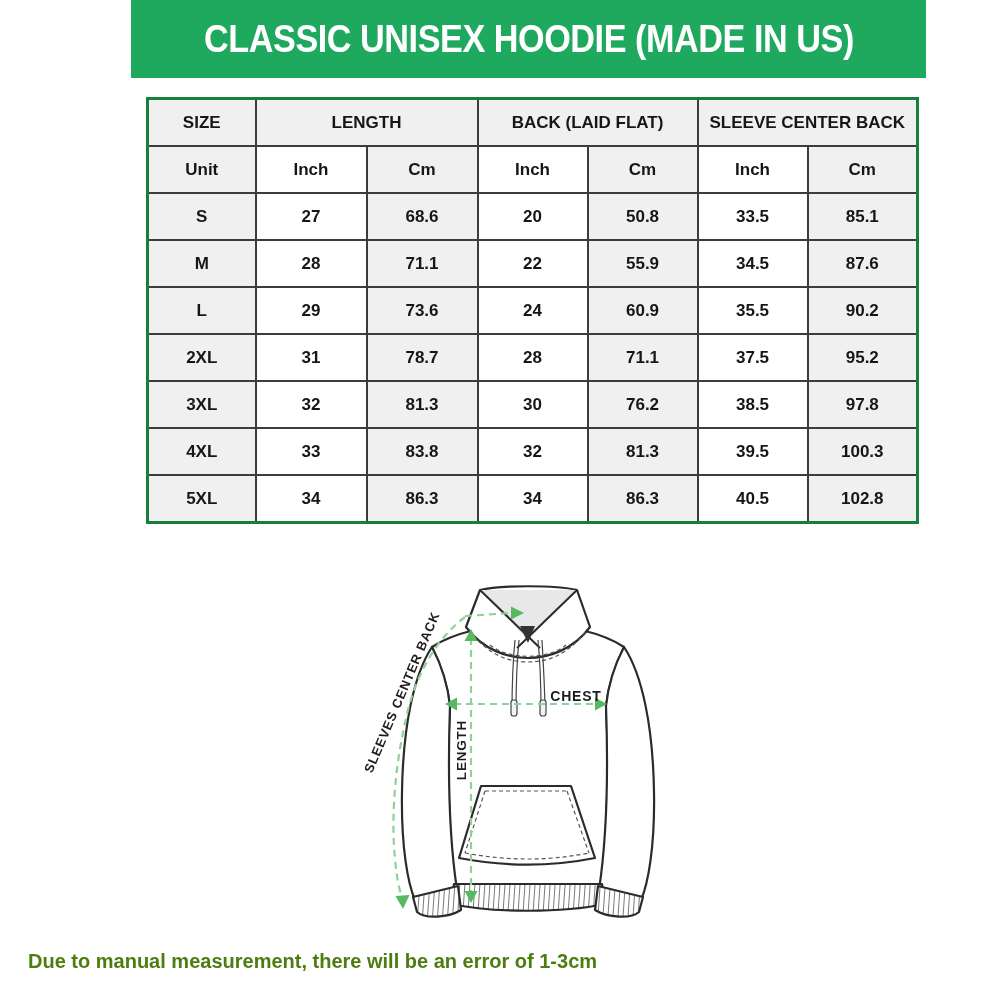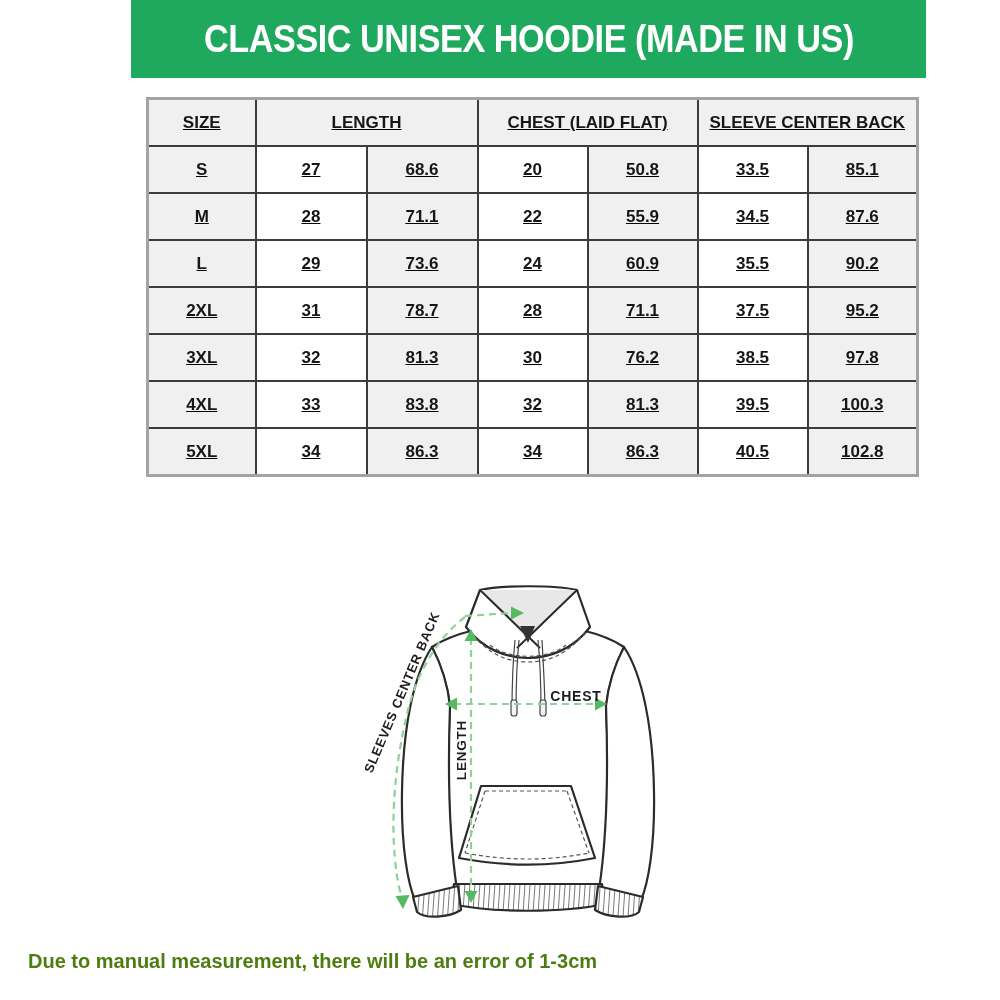--- a/index.html
+++ b/index.html
@@ -8,21 +8,21 @@
 
   
   .banner{position:absolute;left:103px;top:0;width:795px;height:78px;background:#1fa95f;
           display:flex;align-items:center;justify-content:center;}
   .banner-title{color:#ffffff;font-size:38px;font-weight:700;letter-spacing:-.5px;
                 transform:scaleX(.9);white-space:nowrap;}
 
   
   .chart-wrap{position:absolute;left:118px;top:97px;width:770px;}
   table.size-chart{border-collapse:collapse;table-layout:fixed;width:770px;
-                   border:3px solid #a3a3a3;text-decoration:underline;}
+                   border:3px solid #15803d;}
   table.size-chart th,table.size-chart td{
       border:2px solid #3c3c3c;height:45px;padding:0;text-align:center;vertical-align:middle;
       font-size:17px;font-weight:700;color:#161616;background:#ffffff;}
   .c-gray{background:#f0f0f0 !important;}
 
   
   .diagram{position:absolute;left:330px;top:570px;width:350px;height:370px;}
   .outline{fill:#ffffff;stroke:#2b2b2b;stroke-width:2.2;stroke-linejoin:round;}
   .stitch{fill:none;stroke:#555;stroke-width:1.2;stroke-dasharray:4 3;}
   .gdash{fill:none;stroke:#8fd199;stroke-width:2.2;stroke-dasharray:7 5;}
@@ -51,22 +51,31 @@
           <col style="width:111px">
         <col style="width:110px">
           <col style="width:110px">
           <col style="width:110px">
           <col style="width:110px">
       </colgroup>
       <thead>
         <tr>
           <th class="c-gray">SIZE</th>
           <th class="c-gray" colspan="2">LENGTH</th>
-          <th class="c-gray" colspan="2">CHEST (LAID FLAT)</th>
+          <th class="c-gray" colspan="2">BACK (LAID FLAT)</th>
           <th class="c-gray" colspan="2">SLEEVE CENTER BACK</th>
+        </tr>
+        <tr>
+          <th class="c-gray">Unit</th>
+          <th>Inch</th>
+          <th class="c-gray">Cm</th>
+          <th>Inch</th>
+          <th class="c-gray">Cm</th>
+          <th>Inch</th>
+          <th class="c-gray">Cm</th>
         </tr>
       </thead>
       <tbody>
         <tr>
           <td class="c-gray">S</td>
           <td>27</td>
           <td class="c-gray">68.6</td>
           <td>20</td>
           <td class="c-gray">50.8</td>
           <td>33.5</td>

